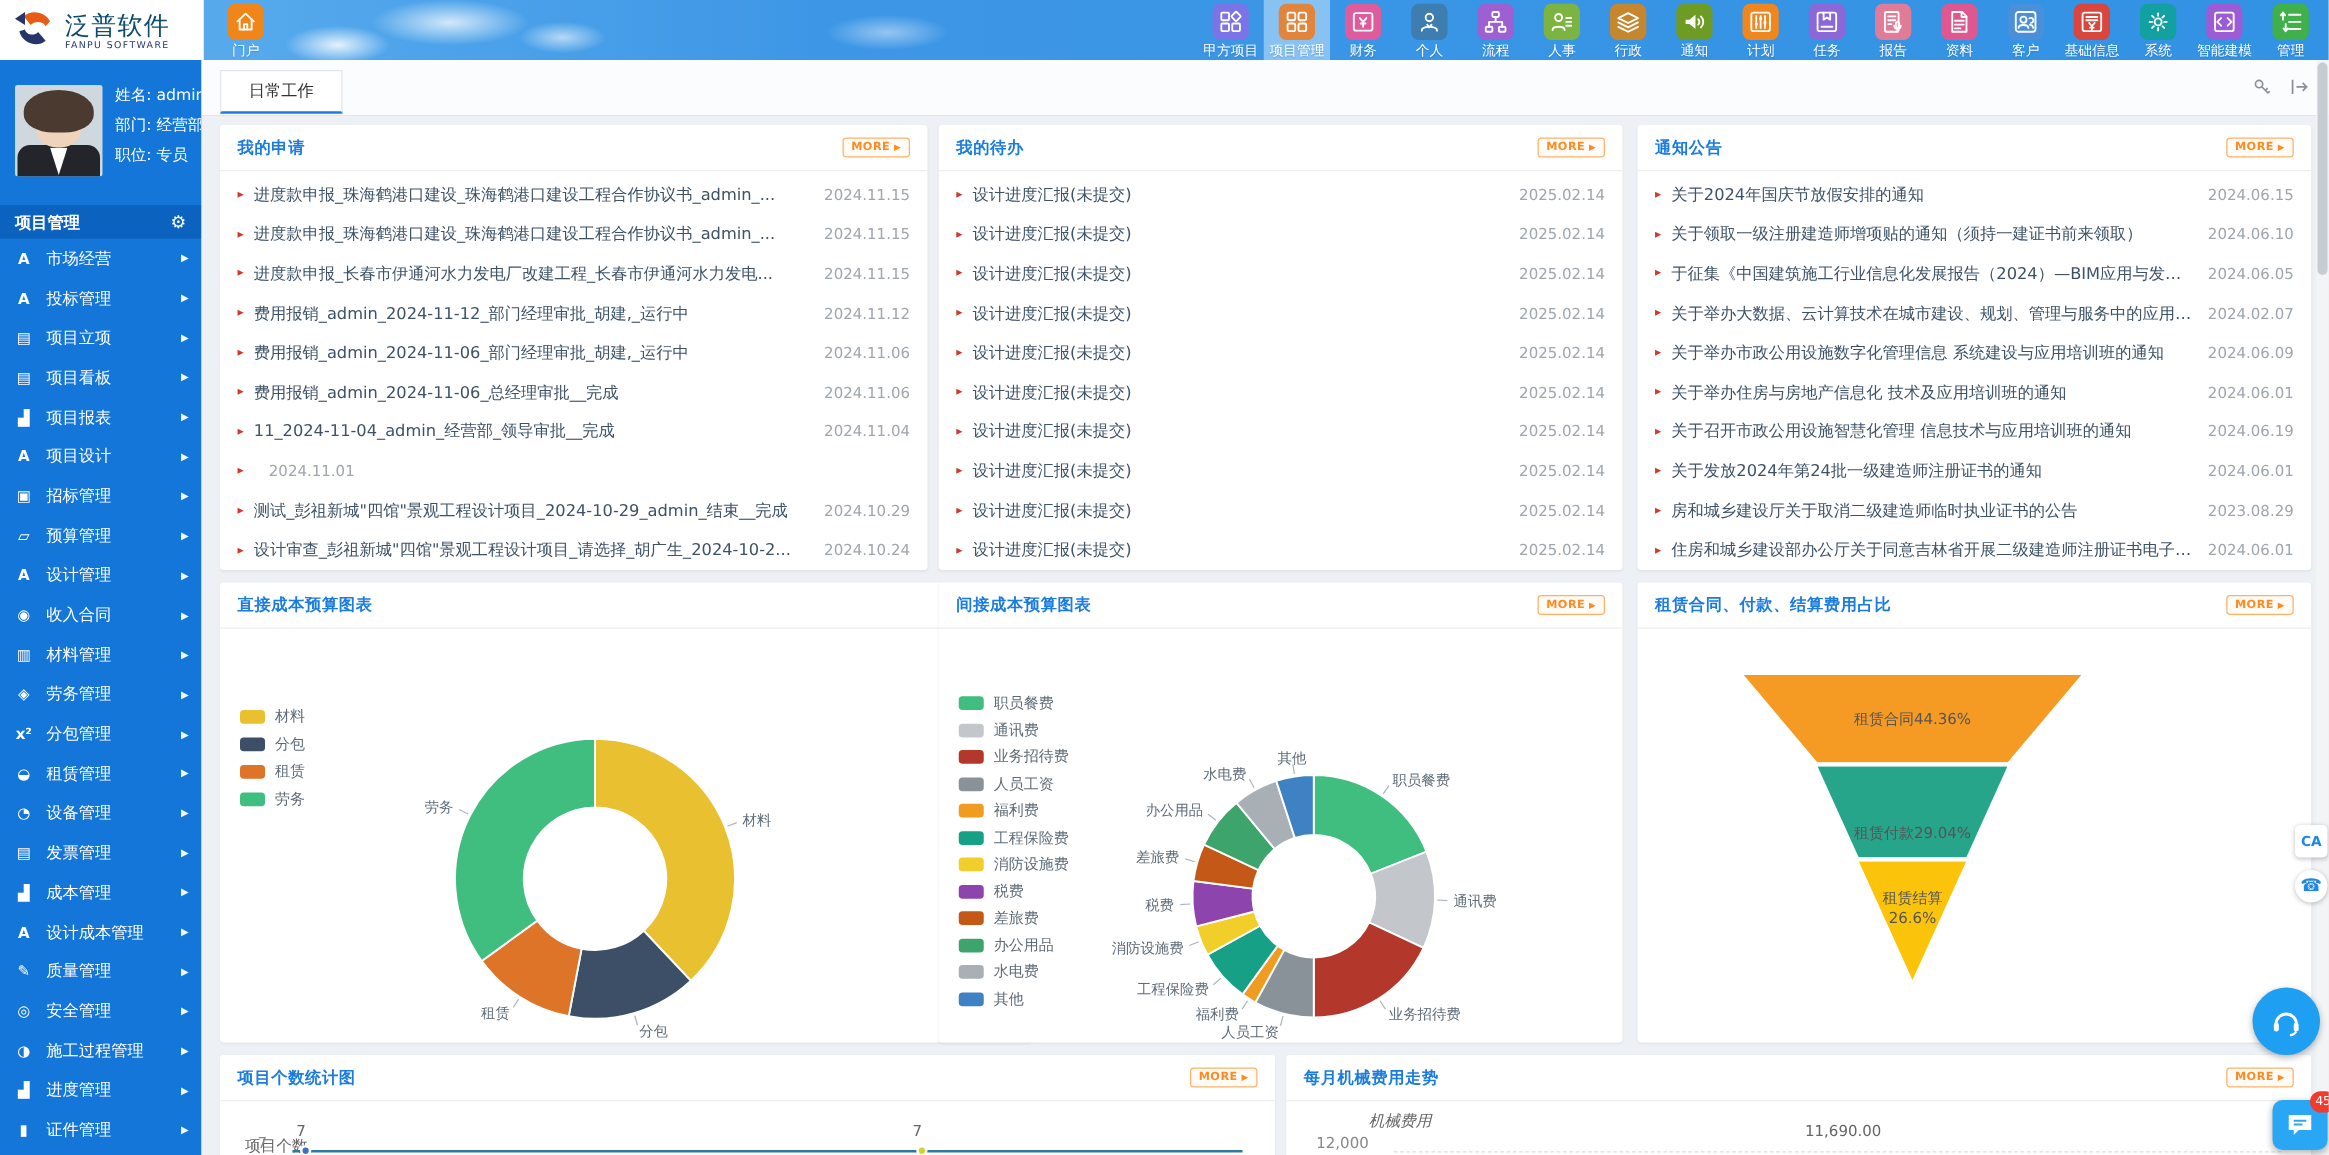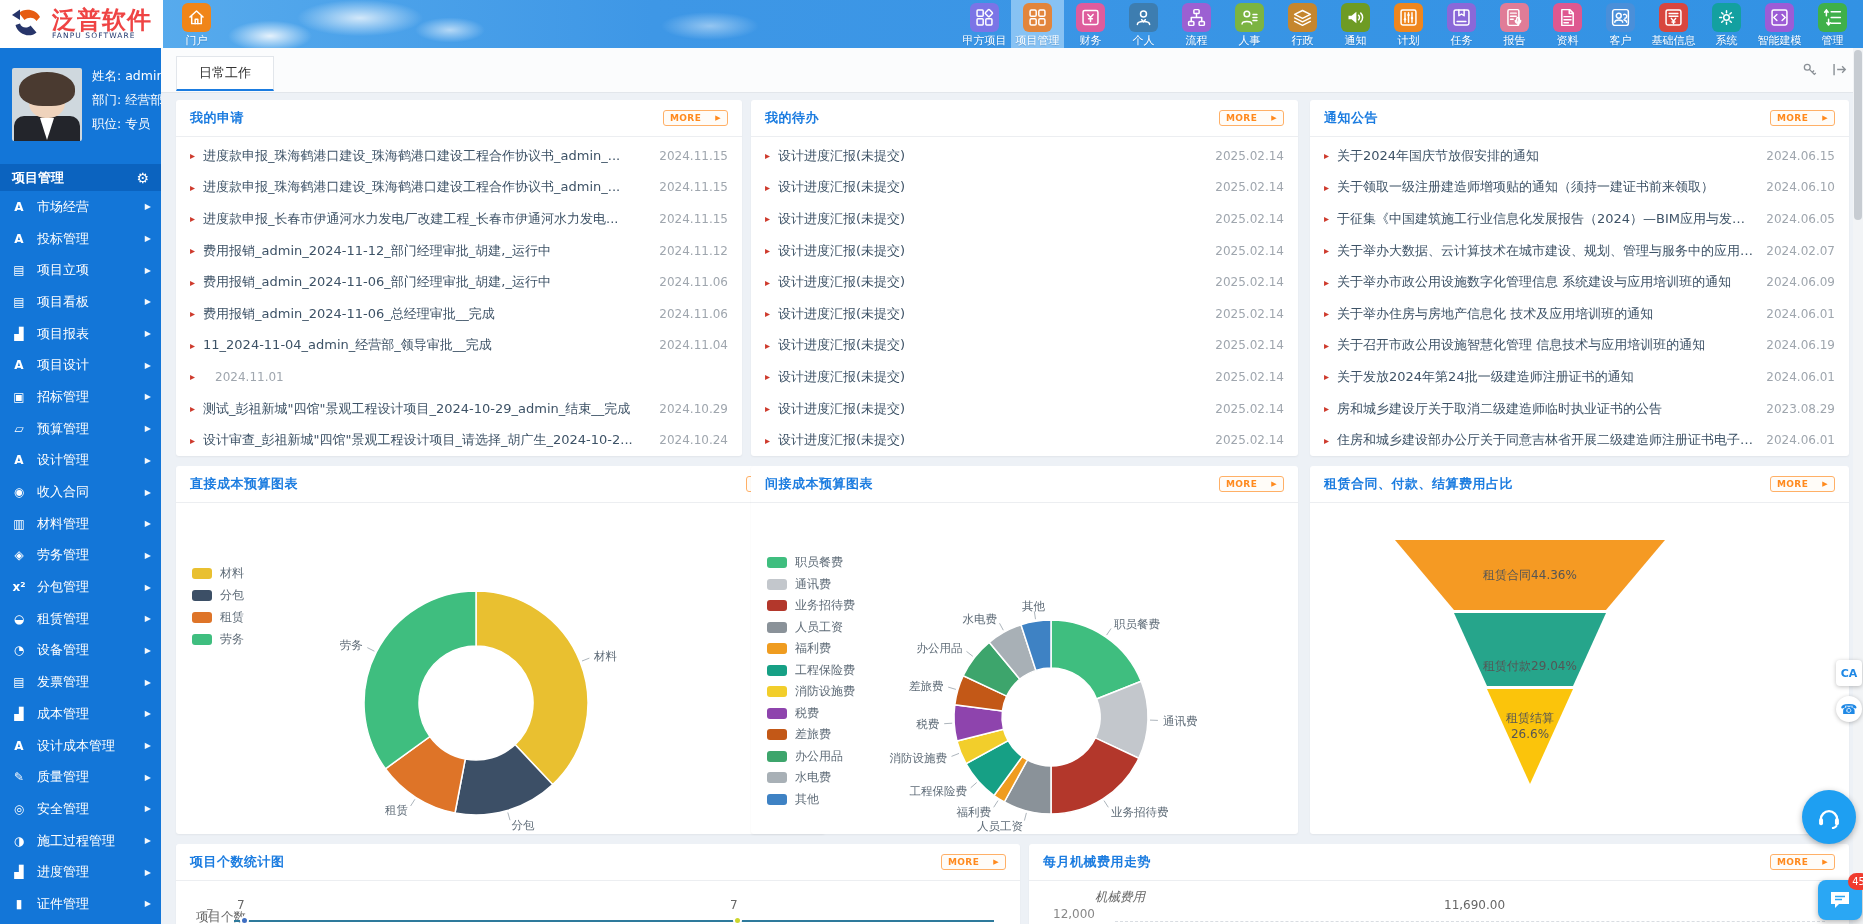--- a/index.html
+++ b/index.html
@@ -19,21 +19,21 @@
     background:
       radial-gradient(60px 22px at 120px 36px,rgba(255,255,255,.85),rgba(255,255,255,0) 70%),
       radial-gradient(90px 26px at 210px 18px,rgba(255,255,255,.75),rgba(255,255,255,0) 70%),
       radial-gradient(50px 18px at 300px 30px,rgba(255,255,255,.6),rgba(255,255,255,0) 70%),
       radial-gradient(70px 20px at 560px 26px,rgba(255,255,255,.45),rgba(255,255,255,0) 70%);
   }
   .logo{
     width:163px;background:#fff;display:flex;align-items:center;gap:6px;
     padding-left:8px;box-sizing:border-box;flex:none;
   }
-  .logo-cn{font-size:24px;font-weight:bold;color:#ef4444;letter-spacing:1px;line-height:22px;}
+  .logo-cn{font-size:20px;font-weight:normal;color:#0c4a6e;letter-spacing:1px;line-height:22px;}
   .logo-en{font-size:7.5px;color:#22396F;letter-spacing:1.1px;}
   nav.navmenu{flex:1;display:flex;align-items:stretch;position:relative;}
   .nav-item{
     width:53px;flex:none;display:flex;flex-direction:column;align-items:center;
     padding-top:3px;box-sizing:border-box;cursor:pointer;
   }
   .nav-item.active{background:rgba(198,231,255,.55);}
   .nav-ic{width:29px;height:29px;border-radius:6px;display:flex;align-items:center;justify-content:center;flex:none;}
   .nav-ic svg{width:21px;height:21px;}
   .nav-lb{font-size:11px;color:#fff;white-space:nowrap;margin-top:1px;text-shadow:0 1px 1px rgba(0,60,120,.25);}
@@ -74,21 +74,21 @@
   .tab-tools{position:absolute;right:16px;top:14px;display:flex;gap:15px;align-items:center;}
   .tab-tools svg{cursor:pointer;}
   .content{position:absolute;left:0;right:0;top:44px;bottom:0;background:#EDF1F6;}
   
   .panel{position:absolute;background:#fff;border-radius:3px;box-shadow:0 1px 2px rgba(0,0,0,.05);overflow:hidden;}
   .phead{height:37px;display:flex;align-items:center;padding:0 14px;border-bottom:1px solid #ECEEF1;box-sizing:border-box;}
   .phead h3{margin:0;font-size:13px;color:#1B7CE0;font-weight:bold;letter-spacing:.5px;}
   .more{
     margin-left:auto;border:1px solid #FFB067;color:#FF8A1E;background:#FFFCF8;
     font-size:9px;font-weight:bold;padding:2px 6px;border-radius:3px;letter-spacing:.4px;
-    display:flex;align-items:center;gap:14px;cursor:pointer;flex:none;
+    display:flex;align-items:center;gap:3px;cursor:pointer;flex:none;
   }
   .more i{font-style:normal;font-size:7px;}
   .pbody{position:absolute;left:0;right:0;top:37px;bottom:0;}
   .list-rows{position:absolute;left:0;right:0;top:3px;}
   .lrow{height:31.6px;display:flex;align-items:center;padding:0 14px;font-size:13px;color:#3D5266;cursor:pointer;box-sizing:border-box;}
   .lrow .bullet{color:#CE3A2C;font-size:10px;margin-right:8px;flex:none;}
   .lrow .ltext{flex:1;white-space:nowrap;overflow:hidden;text-overflow:ellipsis;}
   .lrow .ldate{flex:none;margin-left:12px;color:#9FA6AE;font-size:12px;}
   
   .legend{position:absolute;left:16px;z-index:2;}

